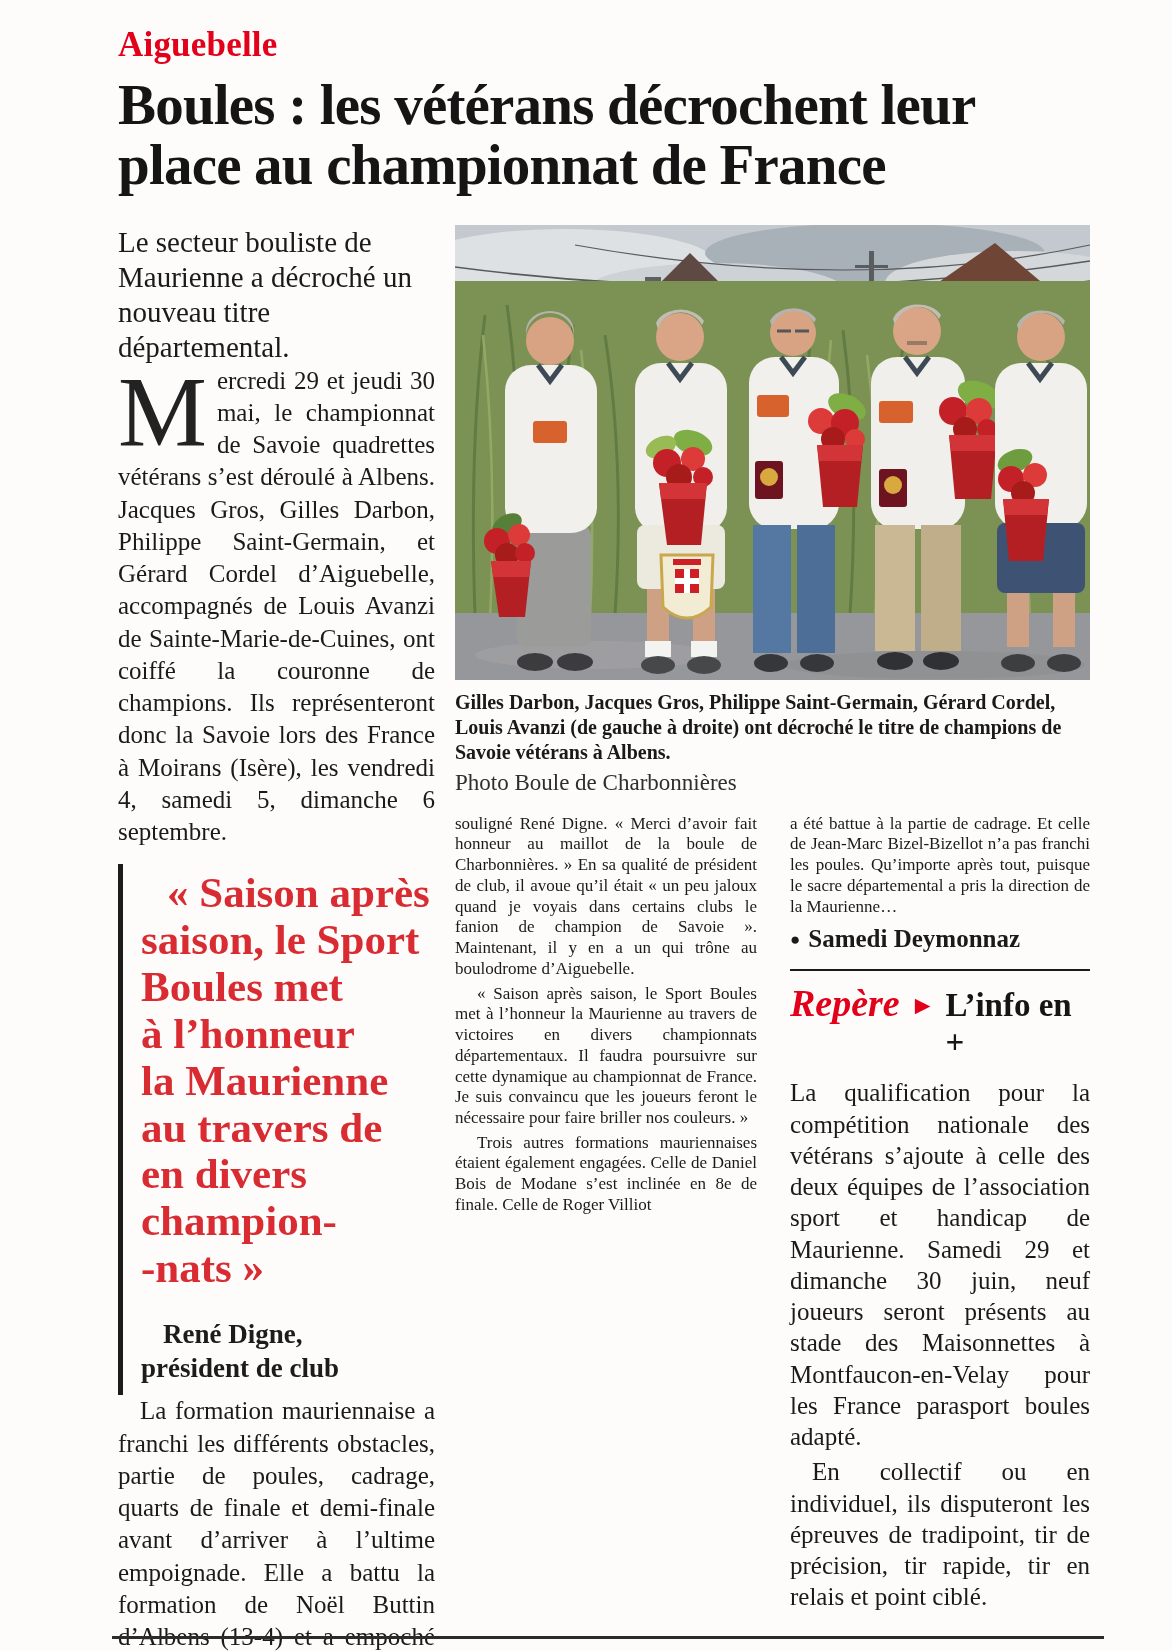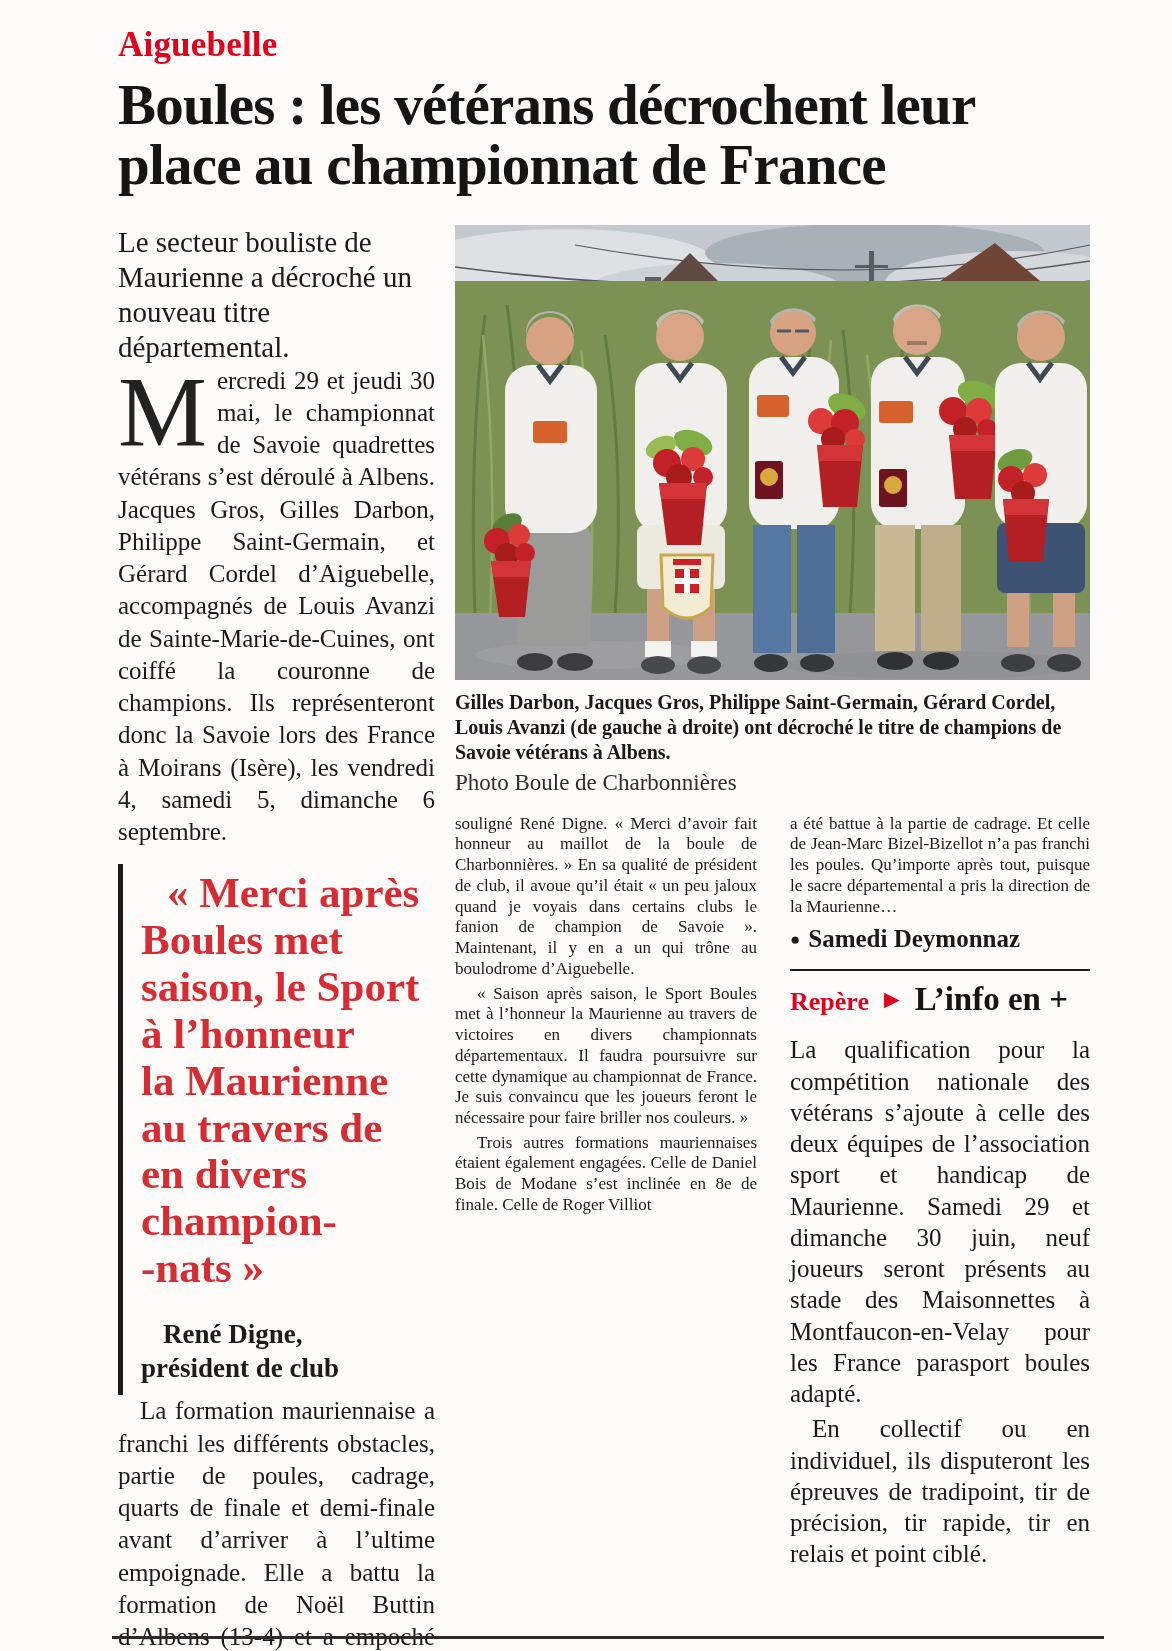--- a/index.html
+++ b/index.html
@@ -63,21 +63,21 @@
   .two-cols { display:flex; gap:33px; margin-top:18px; }
   .col-mid { width:302px; flex:0 0 302px; }
   .col-right { width:300px; flex:0 0 300px; }
   .two-cols p.body { line-height:1.22; }
 
   .byline { margin-top:8px; font-size:25px; font-weight:700; display:flex; align-items:center; gap:8px; }
   .byline .bullet { font-size:17px; line-height:1; }
 
   .repere { margin-top:16px; border-top:2px solid #1a1a1a; padding-top:10px; }
   .repere-head { display:flex; align-items:baseline; gap:10px; }
-  .repere-label { color:var(--accent,#e2001a); font-size:26px; font-weight:700; }
+  .repere-label { color:var(--accent,#e2001a); font-size:38px; font-weight:700;font-style:italic; }
   .repere-arrow { color:var(--accent,#e2001a); font-size:26px; transform:translateY(-2px); }
   .repere-title { color:#151515; font-size:33px; font-weight:700; }
   .repere p.body { margin-top:16px; line-height:1.25; font-size:25px; }
   .repere p.body + p.body { margin-top:2px; }
 
   .bottom-rule {
     position:absolute; left:112px; width:992px; top:1636px;
     border-top:3px solid #2b2b2b;
   }
 </style>
@@ -96,23 +96,23 @@
   <div class="main">
 
     <div class="col-left">
       <div class="lede">Le secteur bouliste de Maurienne a décroché un nouveau titre départemental.</div>
 
       <p class="body dropcap-para">
         <span class="dropcap">M</span><span>ercredi 29 et jeudi 30 mai, le championnat de Savoie quadrettes vétérans s’est déroulé à Albens. Jacques Gros, Gilles Darbon, Philippe Saint-Germain, et Gérard Cordel d’Aiguebelle, accompagnés de Louis Avanzi de Sainte-Marie-de-Cuines, ont coiffé la couronne de champions. Ils représenteront donc la Savoie lors des France à Moirans (Isère), les vendredi 4, samedi 5, dimanche 6 septembre.</span>
       </p>
 
       <div class="quote-block">
-        <div class="quote-line first">« Merci après</div>
+        <div class="quote-line first">« Saison après</div>
+        <div class="quote-line">saison, le Sport</div>
         <div class="quote-line">Boules met</div>
-        <div class="quote-line">saison, le Sport</div>
         <div class="quote-line">à l’honneur</div>
         <div class="quote-line">la Maurienne</div>
         <div class="quote-line">au travers de</div>
         <div class="quote-line">en divers</div>
         <div class="quote-line">champion-</div>
         <div class="quote-line">-nats »</div>
         <div class="attribution">
           <div class="line1">René Digne,</div>
           <div>président de club</div>
         </div>

